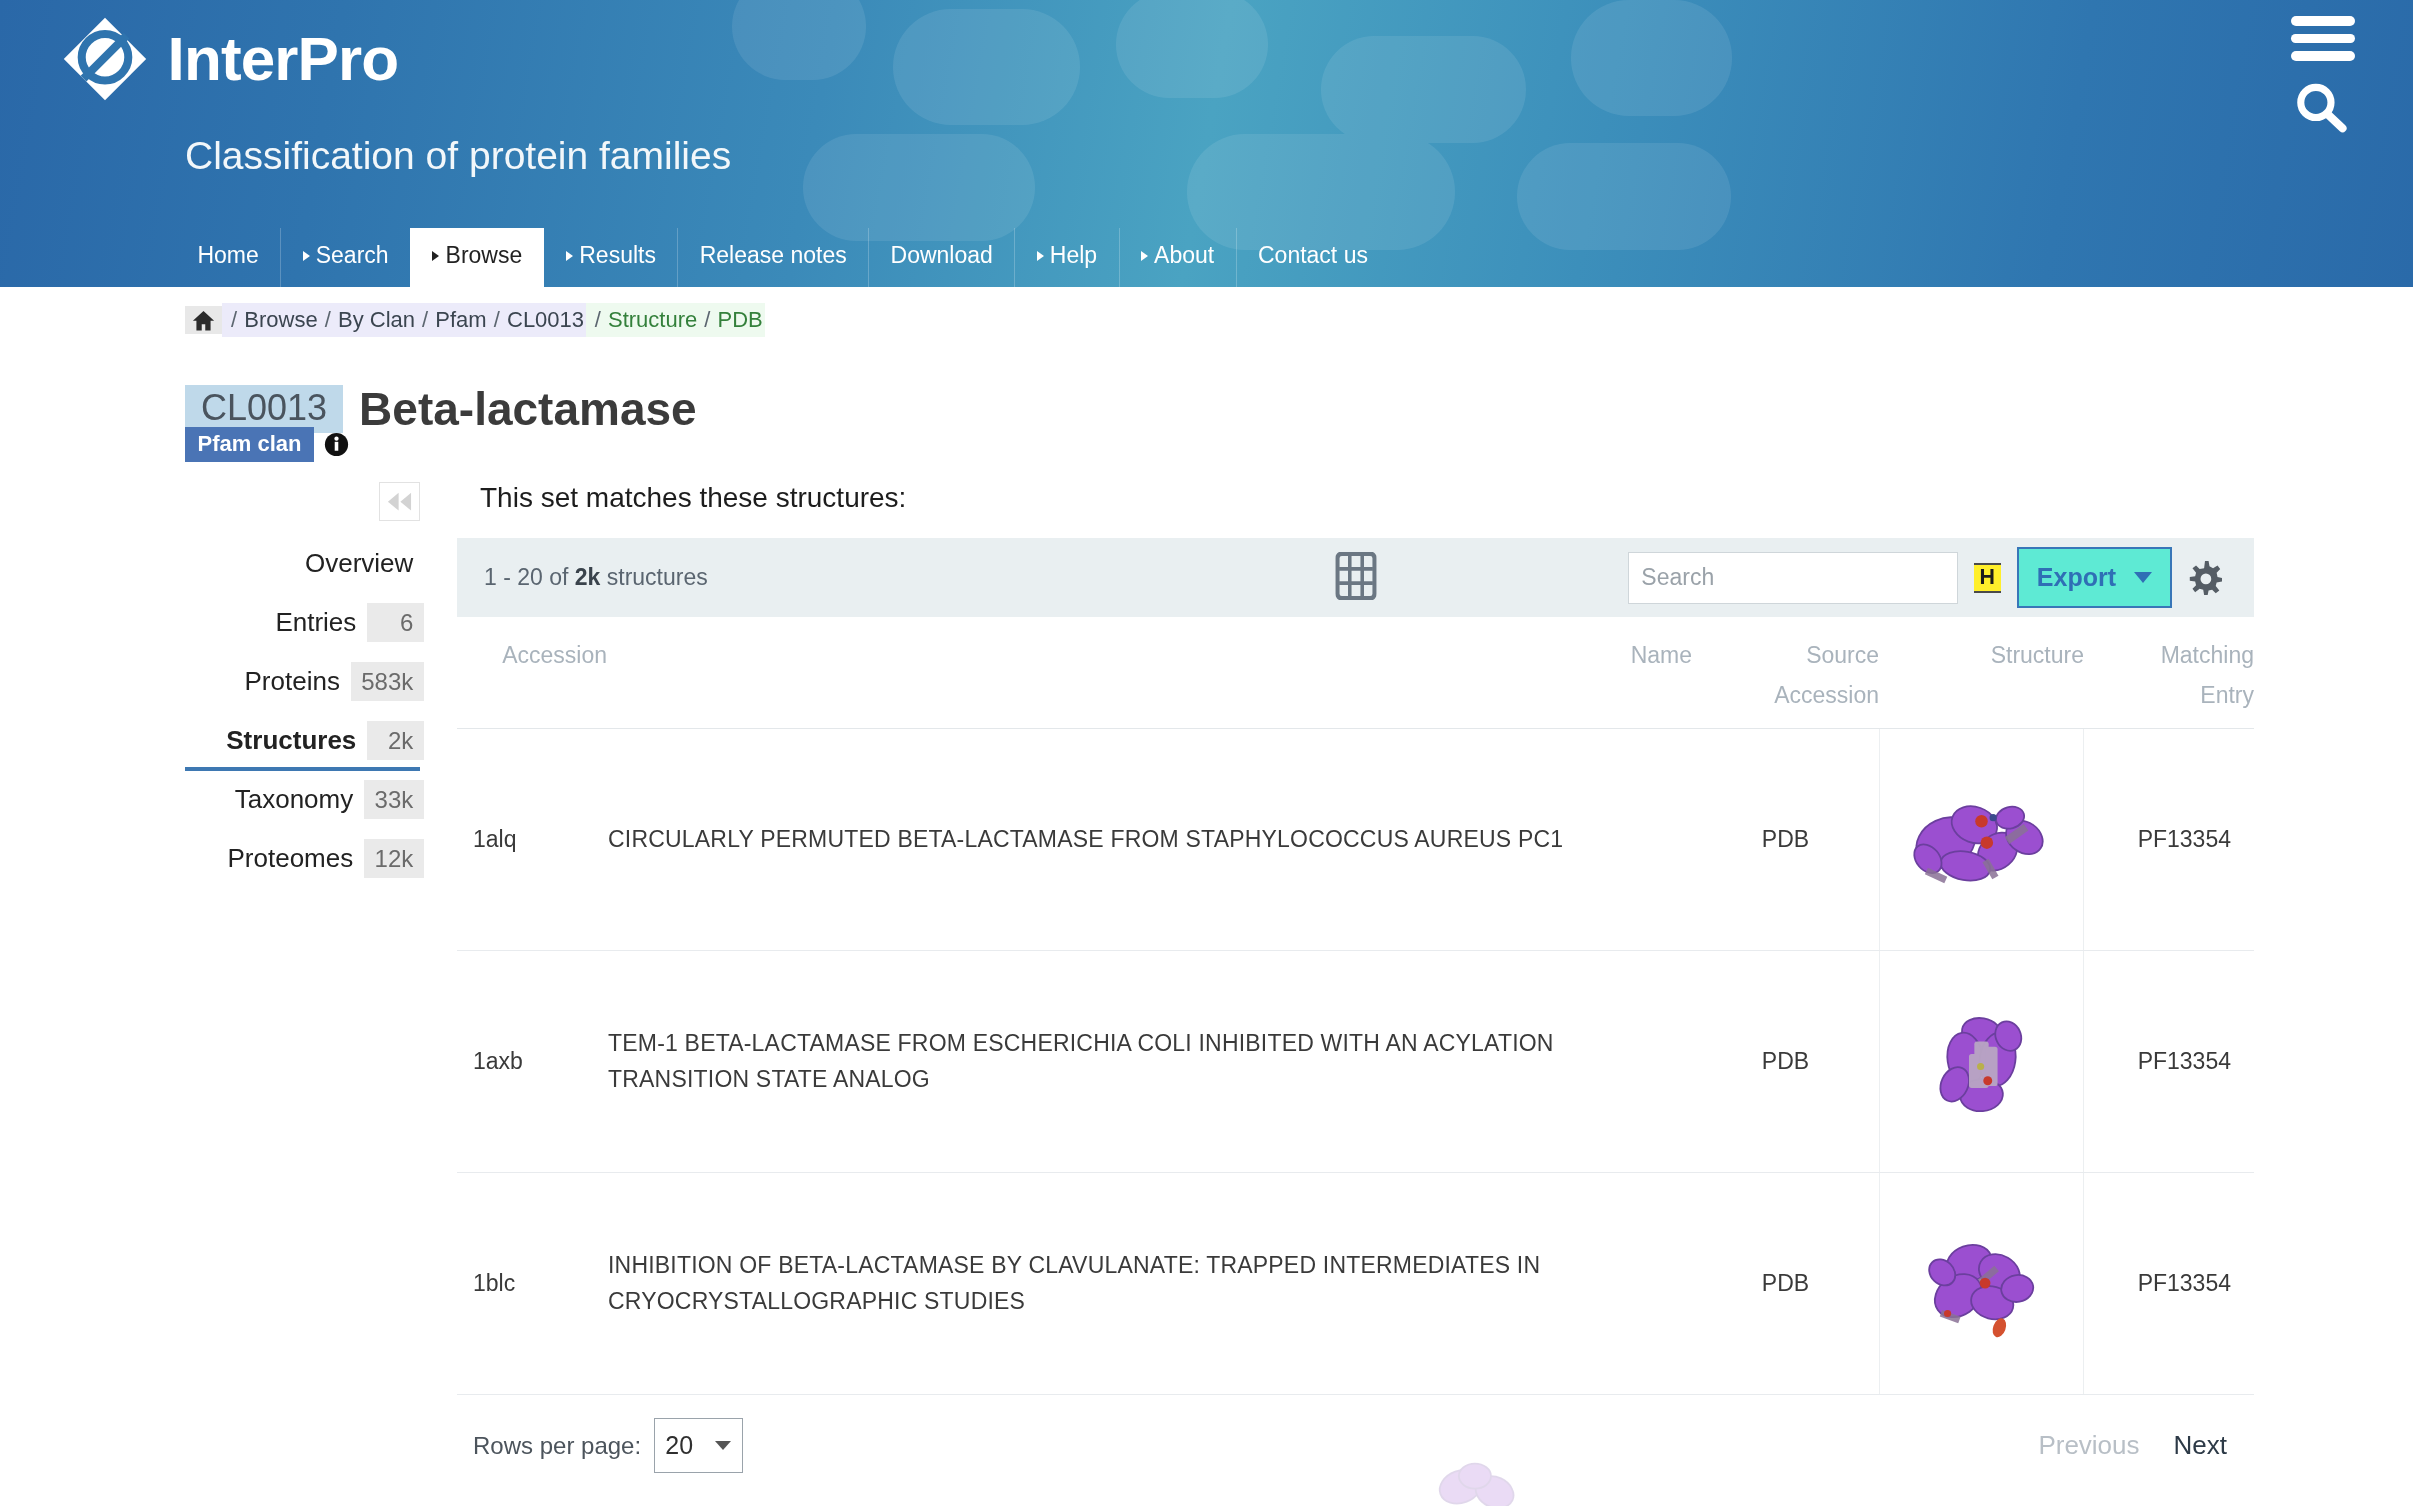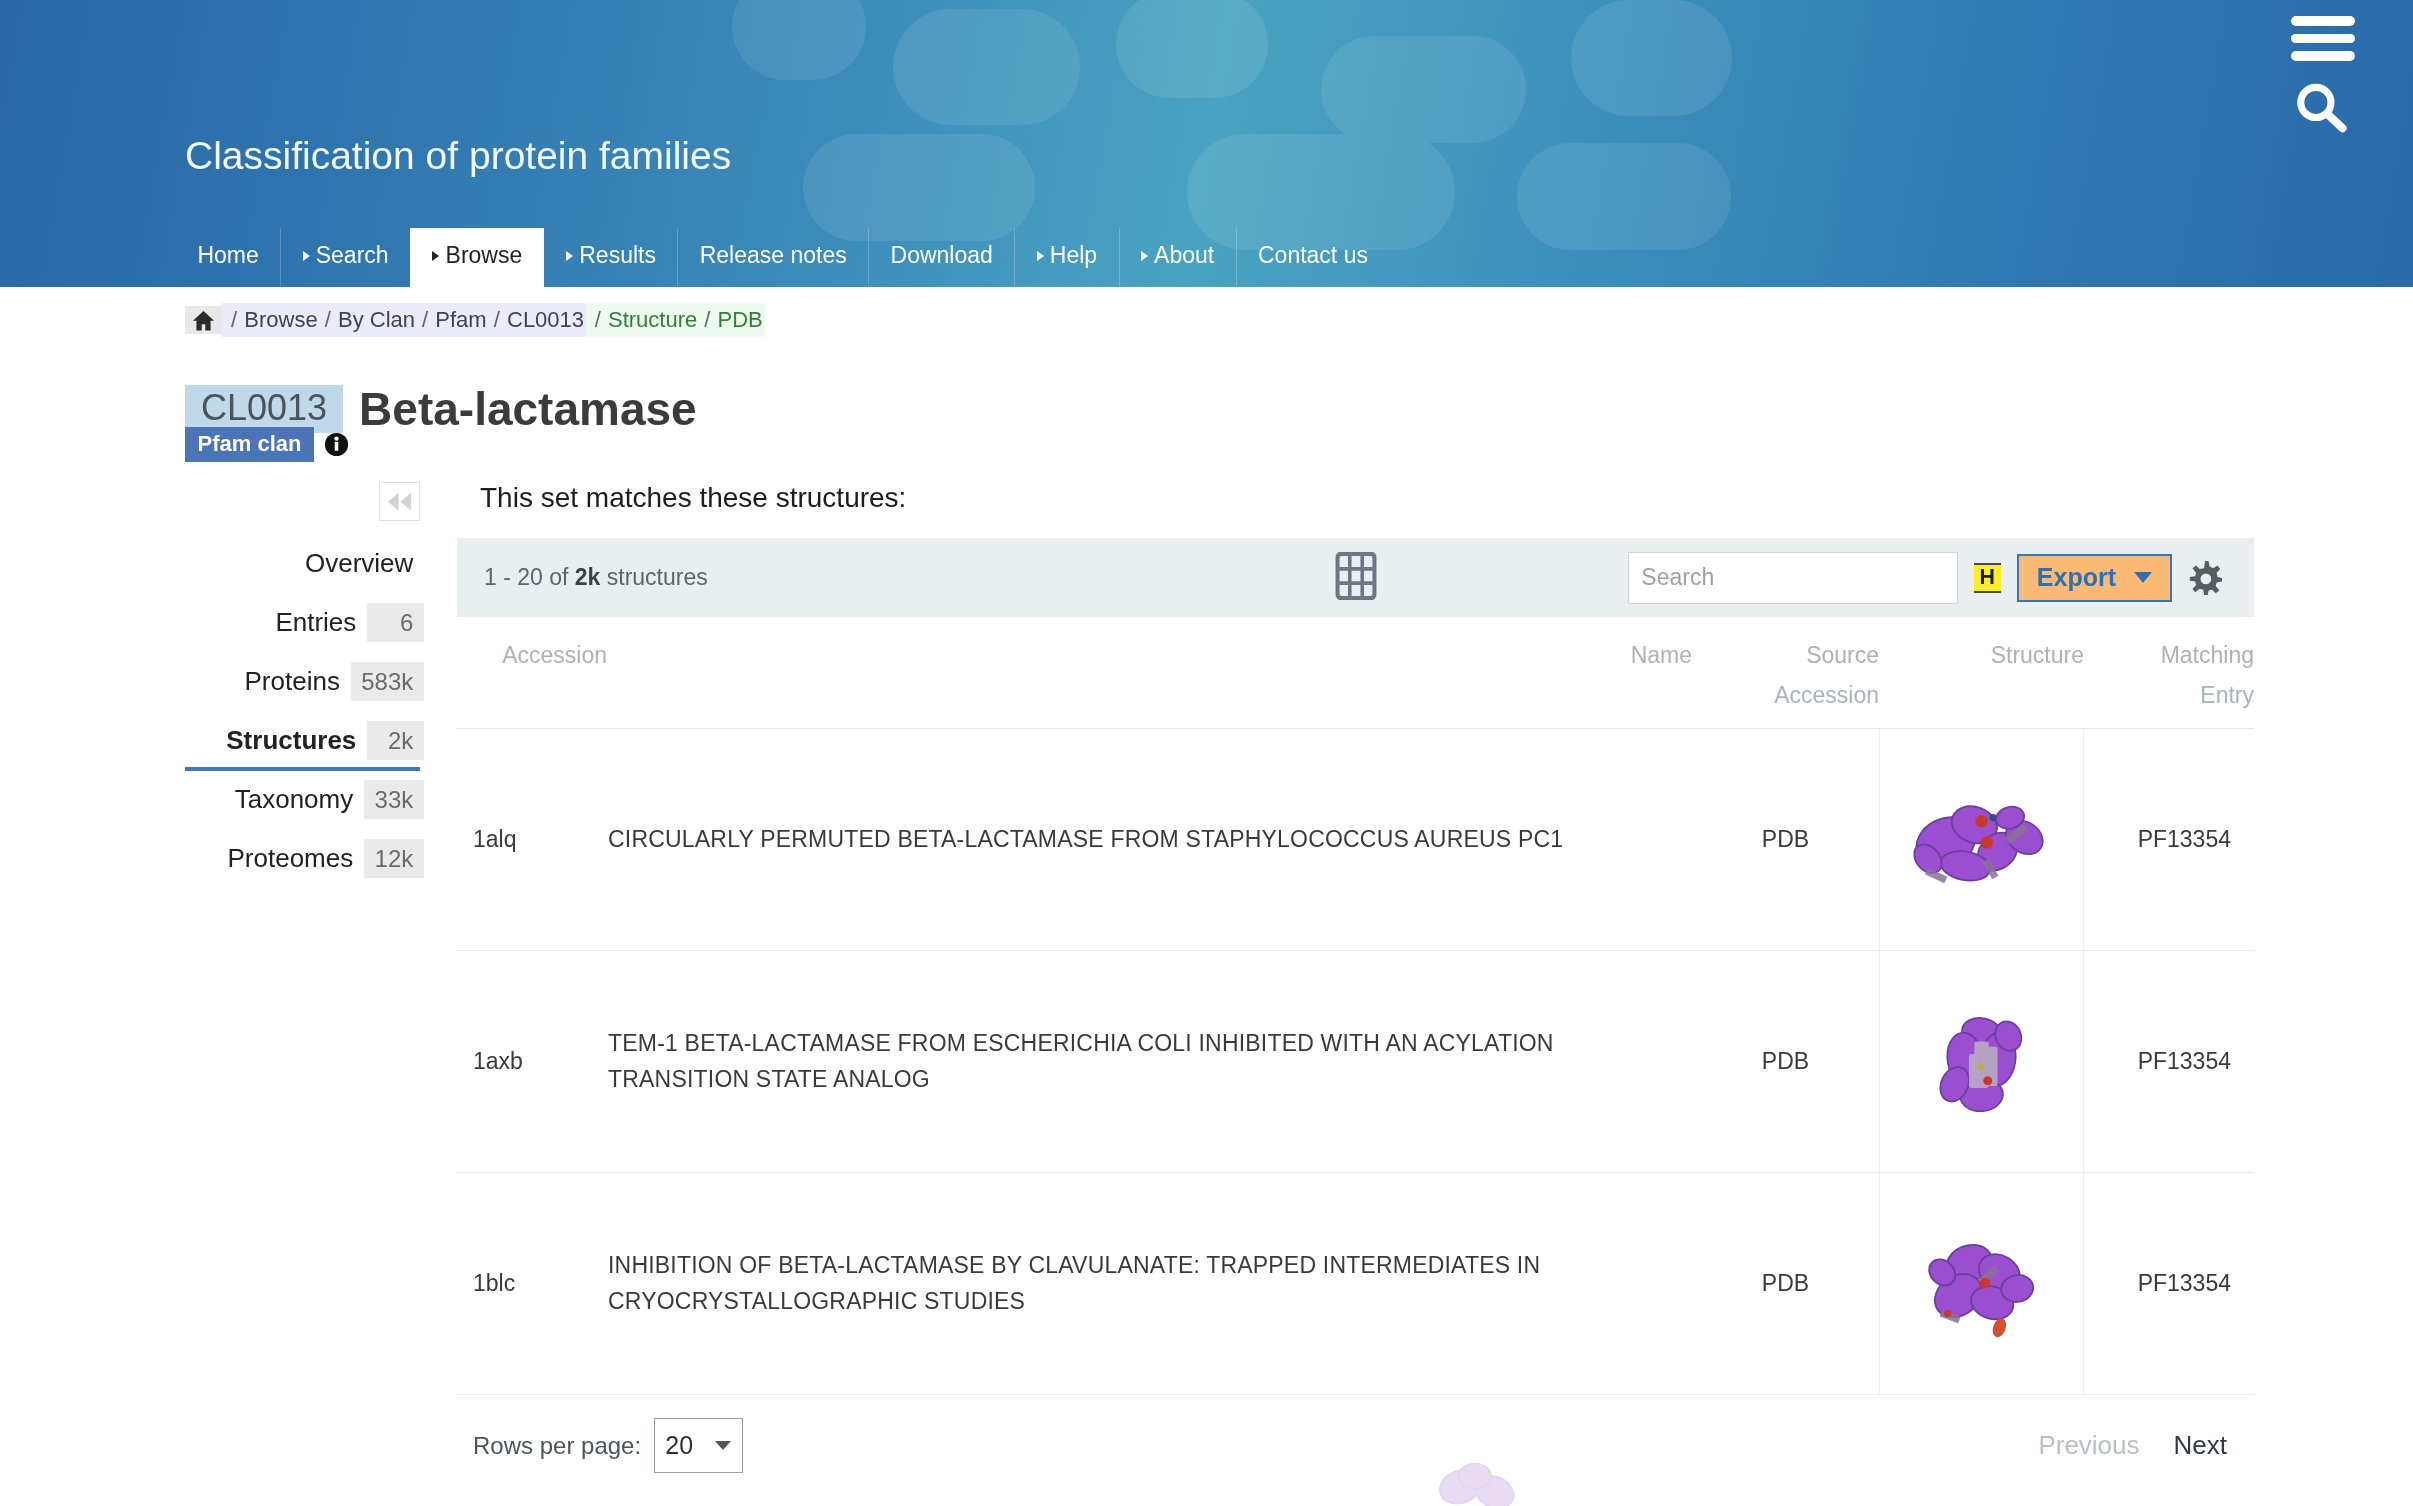--- a/index.html
+++ b/index.html
@@ -166,22 +166,22 @@
     font-family:"Liberation Sans", sans-serif;
   }
   .tt-search::placeholder { color:#9aa2a9; }
   .hmm-icon {
     background:#ffef2b; color:#1c1c1c; font-weight:700; font-size:21.4px;
     width:27px; height:30px; display:flex; align-items:center;
     justify-content:center; border-top:2.7px solid #4a4a4a;
     border-bottom:2.7px solid #4a4a4a; cursor:pointer;
   }
   .export-btn {
-    border:2.7px solid #3876b8; background:#fdba74; color:#2f6fb5;
-    font-weight:700; font-size:25px; height:48px; padding:0 18px;
+    border:2.7px solid #3876b8; background:#5eead4; color:#2f6fb5;
+    font-weight:700; font-size:25px; height:61px; padding:0 18px;
     display:flex; align-items:center; gap:18px; cursor:pointer;
     font-family:"Liberation Sans", sans-serif;
   }
   .export-caret {
     width:0;height:0;border-left:9.8px solid transparent;border-right:9.8px solid transparent;
     border-top:11.6px solid #2f6fb5;
   }
   .gear { width:34px; height:34px; cursor:pointer; }
 
   
@@ -247,20 +247,30 @@
     <div class="blob" style="left:732px;top:-27px;width:134px;height:107px;"></div>
     <div class="blob" style="left:893px;top:9px;width:187px;height:116px;"></div>
     <div class="blob" style="left:1116px;top:-9px;width:152px;height:107px;"></div>
     <div class="blob" style="left:1321px;top:36px;width:205px;height:107px;"></div>
     <div class="blob" style="left:1571px;top:0px;width:161px;height:116px;"></div>
     <div class="blob" style="left:803px;top:134px;width:232px;height:107px;"></div>
     <div class="blob" style="left:1187px;top:134px;width:268px;height:116px;"></div>
     <div class="blob" style="left:1517px;top:143px;width:214px;height:107px;"></div>
   </div>
 
+  <div class="logo-row">
+    <div class="logo-mark">
+      <svg width="86" height="86" viewBox="0 0 96 96">
+        <path d="M48 2 L94 48 L48 94 L2 48 Z" fill="#ffffff"></path>
+        <path d="M48 20 C62 20 74 32 74 46 C74 60 62 72 48 72 C34 72 22 60 22 46 C22 32 34 20 48 20 Z" fill="none" stroke="#2f74ae" stroke-width="9"></path>
+        <path d="M24 70 L72 22" stroke="#2f74ae" stroke-width="9" fill="none"></path>
+      </svg>
+    </div>
+    <div class="logo-text">InterPro</div>
+  </div>
 
   <div class="tagline">Classification of protein families</div>
 
   <div class="header-icons">
     <div class="hamburger">
       <span></span>
         <span></span>
         <span></span>
     </div>
     <div class="hdr-search">

